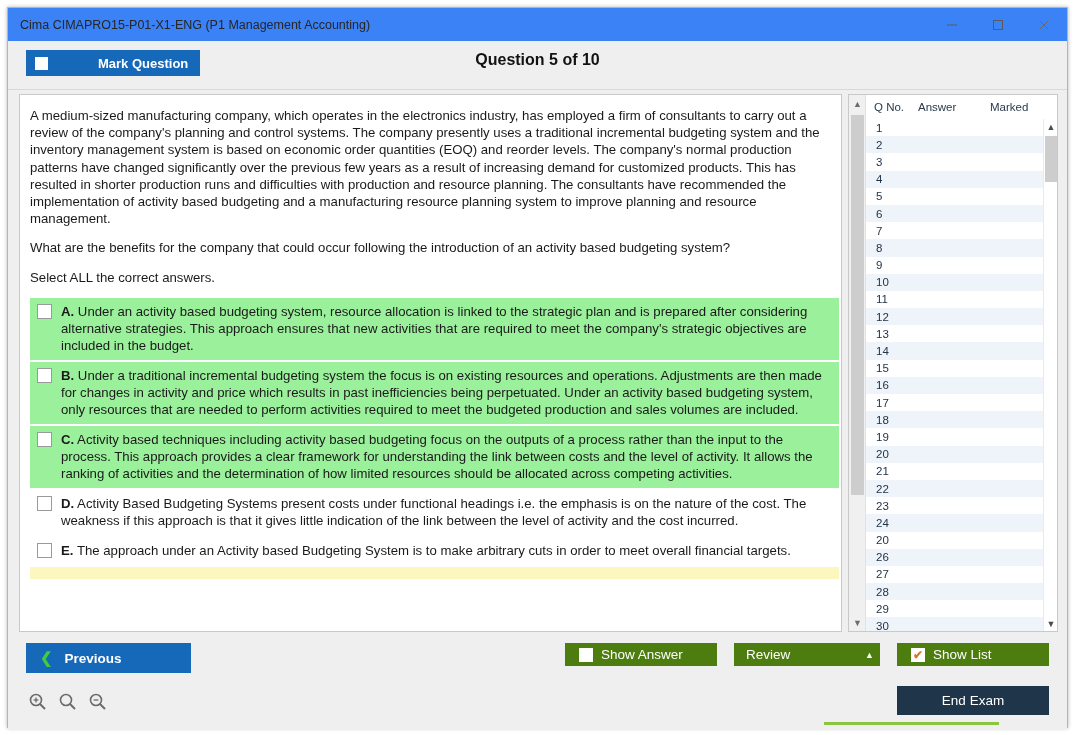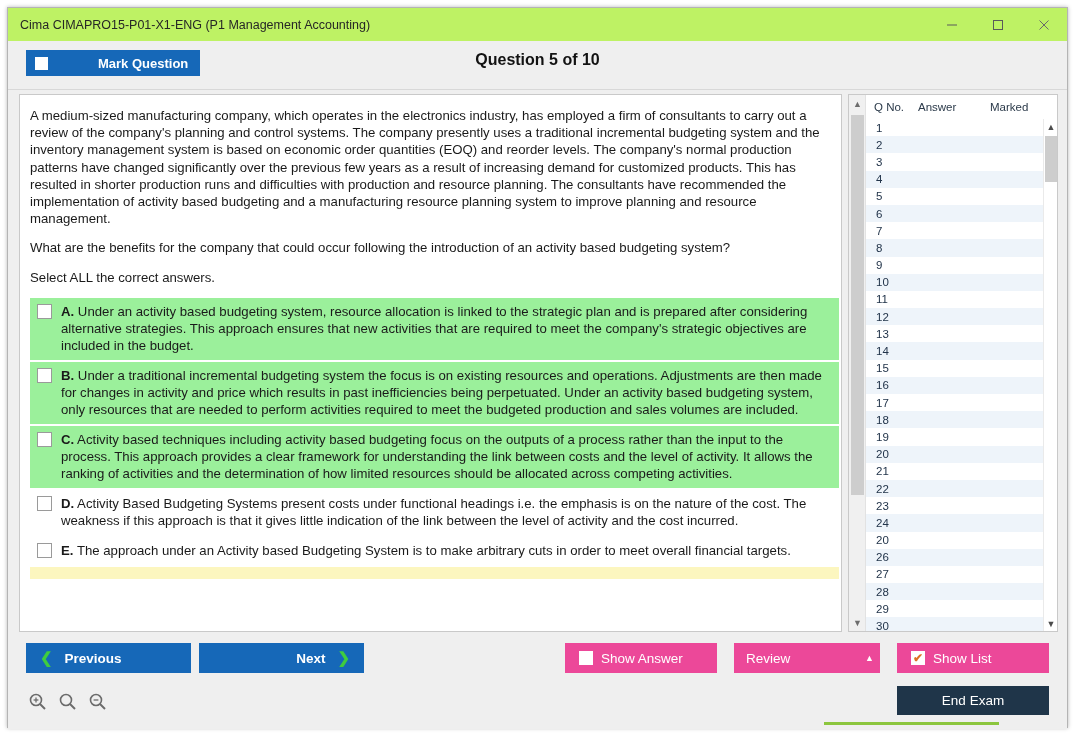--- a/index.html
+++ b/index.html
@@ -16,21 +16,21 @@
     width: 1061px; height: 721px;
     background: #efefef;
     border: 1px solid #b4b4b4;
     box-shadow: 0 0 4px rgba(0,0,0,0.28);
   }
 
   
   .titlebar {
     position: absolute; left: 0; top: 0;
     width: 100%; height: 33px;
-    background: #bef264;
+    background: #3b82f6;
     display: flex; align-items: center;
   }
   .titlebar .title {
     margin-left: 12px;
     font-size: 12.5px;
     color: #262626;
     white-space: nowrap;
   }
   .wincontrols {
     position: absolute; right: 0; top: 0;
@@ -225,24 +225,24 @@
     white-space: nowrap;
   }
   .btn-nav {
     background: #1668b8;
     color: #ffffff;
     font-size: 13.5px; font-weight: bold;
     height: 30px;
   }
   .chev { color: #3fcc3f; font-size: 15px; font-weight: bold; }
   .btn-orange {
-    background: #ec4899;
+    background: #4d7c0f;
     color: #ffffff;
     font-size: 13.5px;
-    height: 30px;
+    height: 23px;
   }
   .btn-dark {
     background: #1f3549;
     color: #ffffff;
     font-size: 13.5px;
     height: 29px;
     justify-content: center;
   }
   .cbox-w {
     width: 14px; height: 14px;
@@ -506,24 +506,20 @@
     </div>
   </div>
 
   <div class="bottom">
 
     <button class="btn btn-nav" style="left:18px; top:9px; width:165px; padding-left:14px;">
       <span class="chev">❮</span>
       <span style="margin-left:12px;">Previous</span>
     </button>
 
-    <button class="btn btn-nav" style="left:191px; top:9px; width:165px; justify-content:flex-end; padding-right:14px;">
-      <span>Next</span>
-      <span class="chev" style="margin-left:12px;">❯</span>
-    </button>
 
     <button class="btn btn-orange" style="left:557px; top:9px; width:152px; padding-left:14px;">
       <span class="cbox-w"></span>
       <span>Show Answer</span>
     </button>
 
     <button class="btn btn-orange" style="left:726px; top:9px; width:146px; padding-left:12px; justify-content:space-between; ">
       <span>Review</span>
       <span style="font-size:9px;">▲</span>
     </button>

